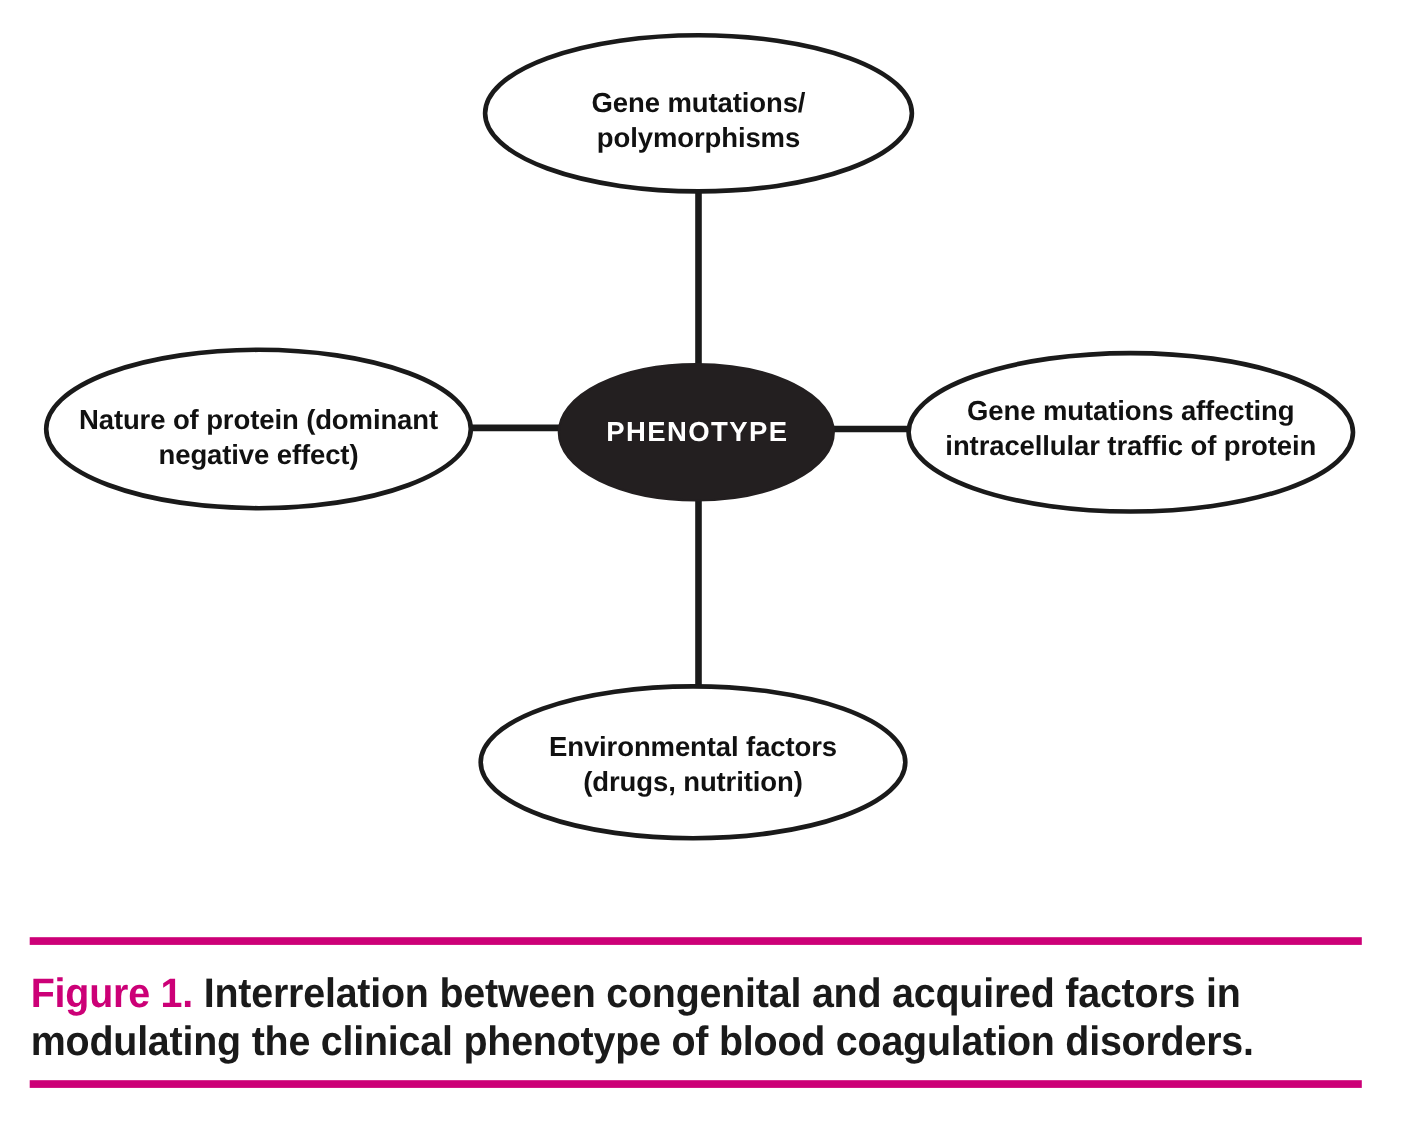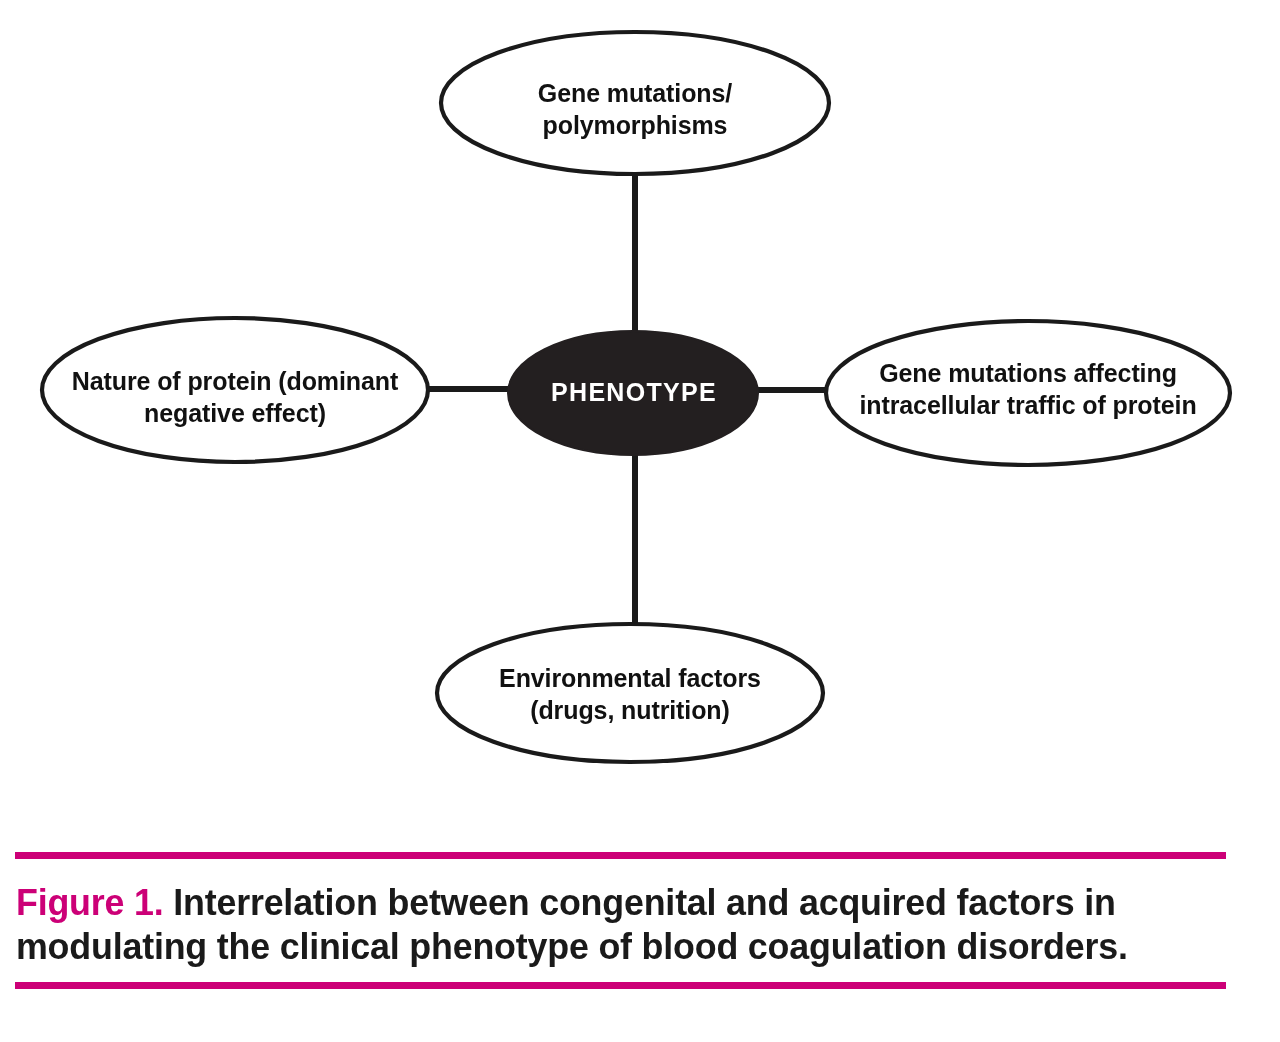--- a/index.html
+++ b/index.html
@@ -62,21 +62,21 @@
     font-weight: bold;
     font-size: 25px;
     fill: #ffffff;
     text-anchor: middle;
     letter-spacing: 1.3px;
   }
 
   
   #caption-block {
     position: absolute;
-    left: 15px;
+    left: 27px;
     top: 852px;
     width: 1211px;
   }
   .rule {
     width: 100%;
     height: 7px;
     background: #cc0077;
   }
   .rule-top { margin-bottom: 0; }
   #caption-text {

